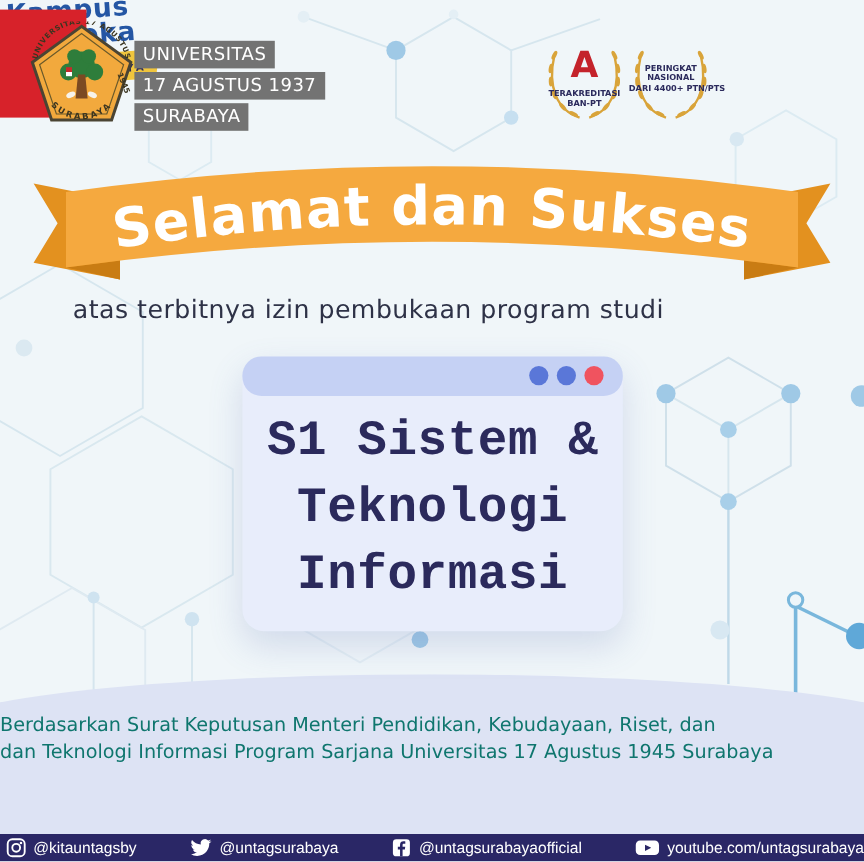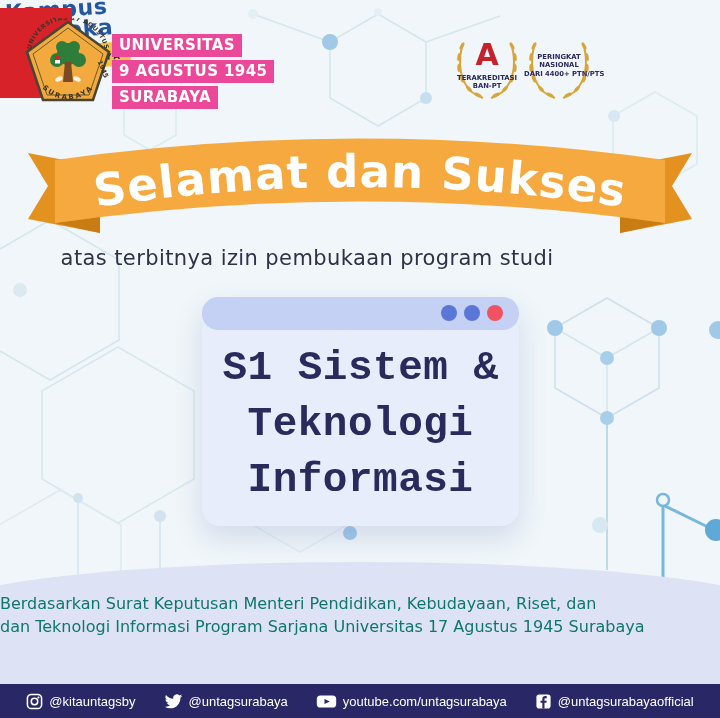--- a/index.html
+++ b/index.html
@@ -5,21 +5,21 @@
   html,body{margin:0;padding:0;background:#ffffff;}
   .canvas{
     position:relative;width:720px;height:718px;overflow:hidden;
     background:#f0f6f9;font-family:"DejaVu Sans","Liberation Sans",sans-serif;
   }
   .bg-pattern{position:absolute;inset:0;z-index:0;}
   
   .flag{position:absolute;left:0;top:8px;width:72px;height:90px;background:#d7222a;z-index:2;}
   .seal{position:absolute;left:22px;top:18px;width:92px;height:92px;z-index:3;}
   .name-block{position:absolute;left:112px;top:34px;z-index:3;}
-  .name-line{display:table;background:#ec4899;color:#ffffff;font-weight:bold;
+  .name-line{display:table;background:#737373;color:#ffffff;font-weight:normal;
     font-size:15px;letter-spacing:.4px;padding:2px 7px 3px;margin:0 0 3px 0;white-space:nowrap;}
   
   .badge{position:absolute;z-index:3;text-align:center;color:#2b2a5c;}
   .badge .wreath{position:absolute;left:0;top:0;}
   .badge-a{left:452px;top:32px;width:70px;height:72px;}
   .badge-53{left:524px;top:32px;width:70px;height:72px;}
   .badge .grade{position:relative;font-size:30px;font-weight:bold;color:#c4232b;line-height:1;margin-top:8px;}
   .badge .b-line{position:relative;font-size:6.8px;font-weight:bold;line-height:1.25;white-space:nowrap;}
   .badge-km{left:596px;top:28px;width:116px;height:72px;transform:rotate(-4deg);text-align:center;z-index:3;}
   .km-word{font-size:22px;font-weight:bold;color:#2456a4;line-height:.95;letter-spacing:.5px;}
@@ -41,22 +41,22 @@
   .dot-blue{background:#5a77d8;}
   .dot-red{background:#f0535f;}
   .card-title{position:absolute;left:0;top:44px;width:100%;text-align:center;
     font-size:41px;font-weight:bold;color:#2b2a5c;line-height:1.36;letter-spacing:.5px;}
   
   .dome{position:absolute;left:-60px;top:562px;width:840px;height:240px;background:#dde3f4;
     border-radius:420px 420px 0 0 / 48px 48px 0 0;z-index:1;}
   .decree{position:absolute;left:0;top:592px;width:720px;text-align:left;z-index:2;
     font-size:16px;font-weight:500;color:#0f766e;line-height:1.45;}
   
-  .footer{position:absolute;left:0;bottom:0;width:720px;height:34px;background:#2a2766;z-index:4;
-    display:flex;align-items:center;justify-content:center;gap:28px;}
+  .footer{position:absolute;left:0;bottom:0;width:720px;height:23px;background:#2a2766;z-index:4;
+    display:flex;align-items:center;justify-content:flex-end;gap:44px;}
   .social{display:flex;align-items:center;gap:6px;color:#ffffff;font-size:13px;
     font-family:"Liberation Sans",sans-serif;white-space:nowrap;}
   .social svg{display:block;}
 </style>
 </head>
 <body>
 
 <div class="canvas">
 
   <svg class="bg-pattern" viewBox="0 0 720 718">
@@ -130,21 +130,21 @@
       <textPath href="#sealTopArc" startOffset="50%" text-anchor="middle">UNIVERSITAS 17 AGUSTUS</textPath>
     </text>
     <text x="79" y="52" font-size="6.5" font-weight="bold" fill="#3b3520" transform="rotate(68 79 52)" text-anchor="middle">1945</text>
     <text font-size="7" font-weight="bold" fill="#3b3520" letter-spacing="2">
       <textPath href="#sealBotArc" startOffset="50%" text-anchor="middle">SURABAYA</textPath>
     </text>
   </svg>
 
   <div class="name-block">
     <div class="name-line">UNIVERSITAS</div>
-    <div class="name-line">9 AGUSTUS 1945</div>
+    <div class="name-line">17 AGUSTUS 1937</div>
     <div class="name-line">SURABAYA</div>
   </div>
 
   <div class="badge badge-a">
     <svg class="wreath" width="70" height="72" viewBox="0 0 70 72">
       <g stroke="#d9a43a" stroke-width="2" fill="none">
         <path d="M31,66 C12,60 4,40 10,14"></path>
         <path d="M39,66 C58,60 66,40 60,14"></path>
       </g>
       <g fill="#d9a43a">
@@ -247,28 +247,28 @@
       </svg>
       <span>@kitauntagsby</span>
     </div>
     <div class="social">
       <svg width="19" height="19" viewBox="0 0 24 24">
         <path fill="#ffffff" d="M23 5a9 9 0 0 1-2.6.7 4.5 4.5 0 0 0 2-2.5c-.9.5-1.9.9-2.9 1.1a4.5 4.5 0 0 0-7.7 4.1A12.8 12.8 0 0 1 2.5 3.7a4.5 4.5 0 0 0 1.4 6 4.4 4.4 0 0 1-2-.6v.1a4.5 4.5 0 0 0 3.6 4.4 4.6 4.6 0 0 1-2 .1 4.5 4.5 0 0 0 4.2 3.1A9 9 0 0 1 1 18.6a12.7 12.7 0 0 0 6.9 2c8.3 0 12.8-6.9 12.8-12.8v-.6A9.2 9.2 0 0 0 23 5z"></path>
       </svg>
       <span>@untagsurabaya</span>
     </div>
     <div class="social">
+      <svg width="17" height="17" viewBox="0 0 24 24">
+        <rect x="2" y="2" width="20" height="20" rx="4" fill="#ffffff"></rect>
+        <path fill="#2a2766" d="M13.4 22v-8.1h2.7l.4-3.1h-3.1V8.8c0-.9.3-1.5 1.6-1.5h1.6V4.5c-.3 0-1.3-.1-2.3-.1-2.3 0-3.9 1.4-3.9 4v2.4H7.8v3.1h2.6V22h3z"></path>
+      </svg>
+      <span>@untagsurabayaofficial</span>
+    </div>
+    <div class="social">
       <svg width="21" height="17" viewBox="0 0 26 20">
         <rect x="1" y="2.5" width="24" height="15" rx="4.5" fill="#ffffff"></rect>
         <path d="M10.5 6.8 17 10l-6.5 3.2z" fill="#2a2766"></path>
       </svg>
       <span>youtube.com/untagsurabaya</span>
     </div>
-    <div class="social">
-      <svg width="17" height="17" viewBox="0 0 24 24">
-        <rect x="2" y="2" width="20" height="20" rx="4" fill="#ffffff"></rect>
-        <path fill="#2a2766" d="M13.4 22v-8.1h2.7l.4-3.1h-3.1V8.8c0-.9.3-1.5 1.6-1.5h1.6V4.5c-.3 0-1.3-.1-2.3-.1-2.3 0-3.9 1.4-3.9 4v2.4H7.8v3.1h2.6V22h3z"></path>
-      </svg>
-      <span>@untagsurabayaofficial</span>
-    </div>
   </div>
 
 </div>
 
 </body></html>

